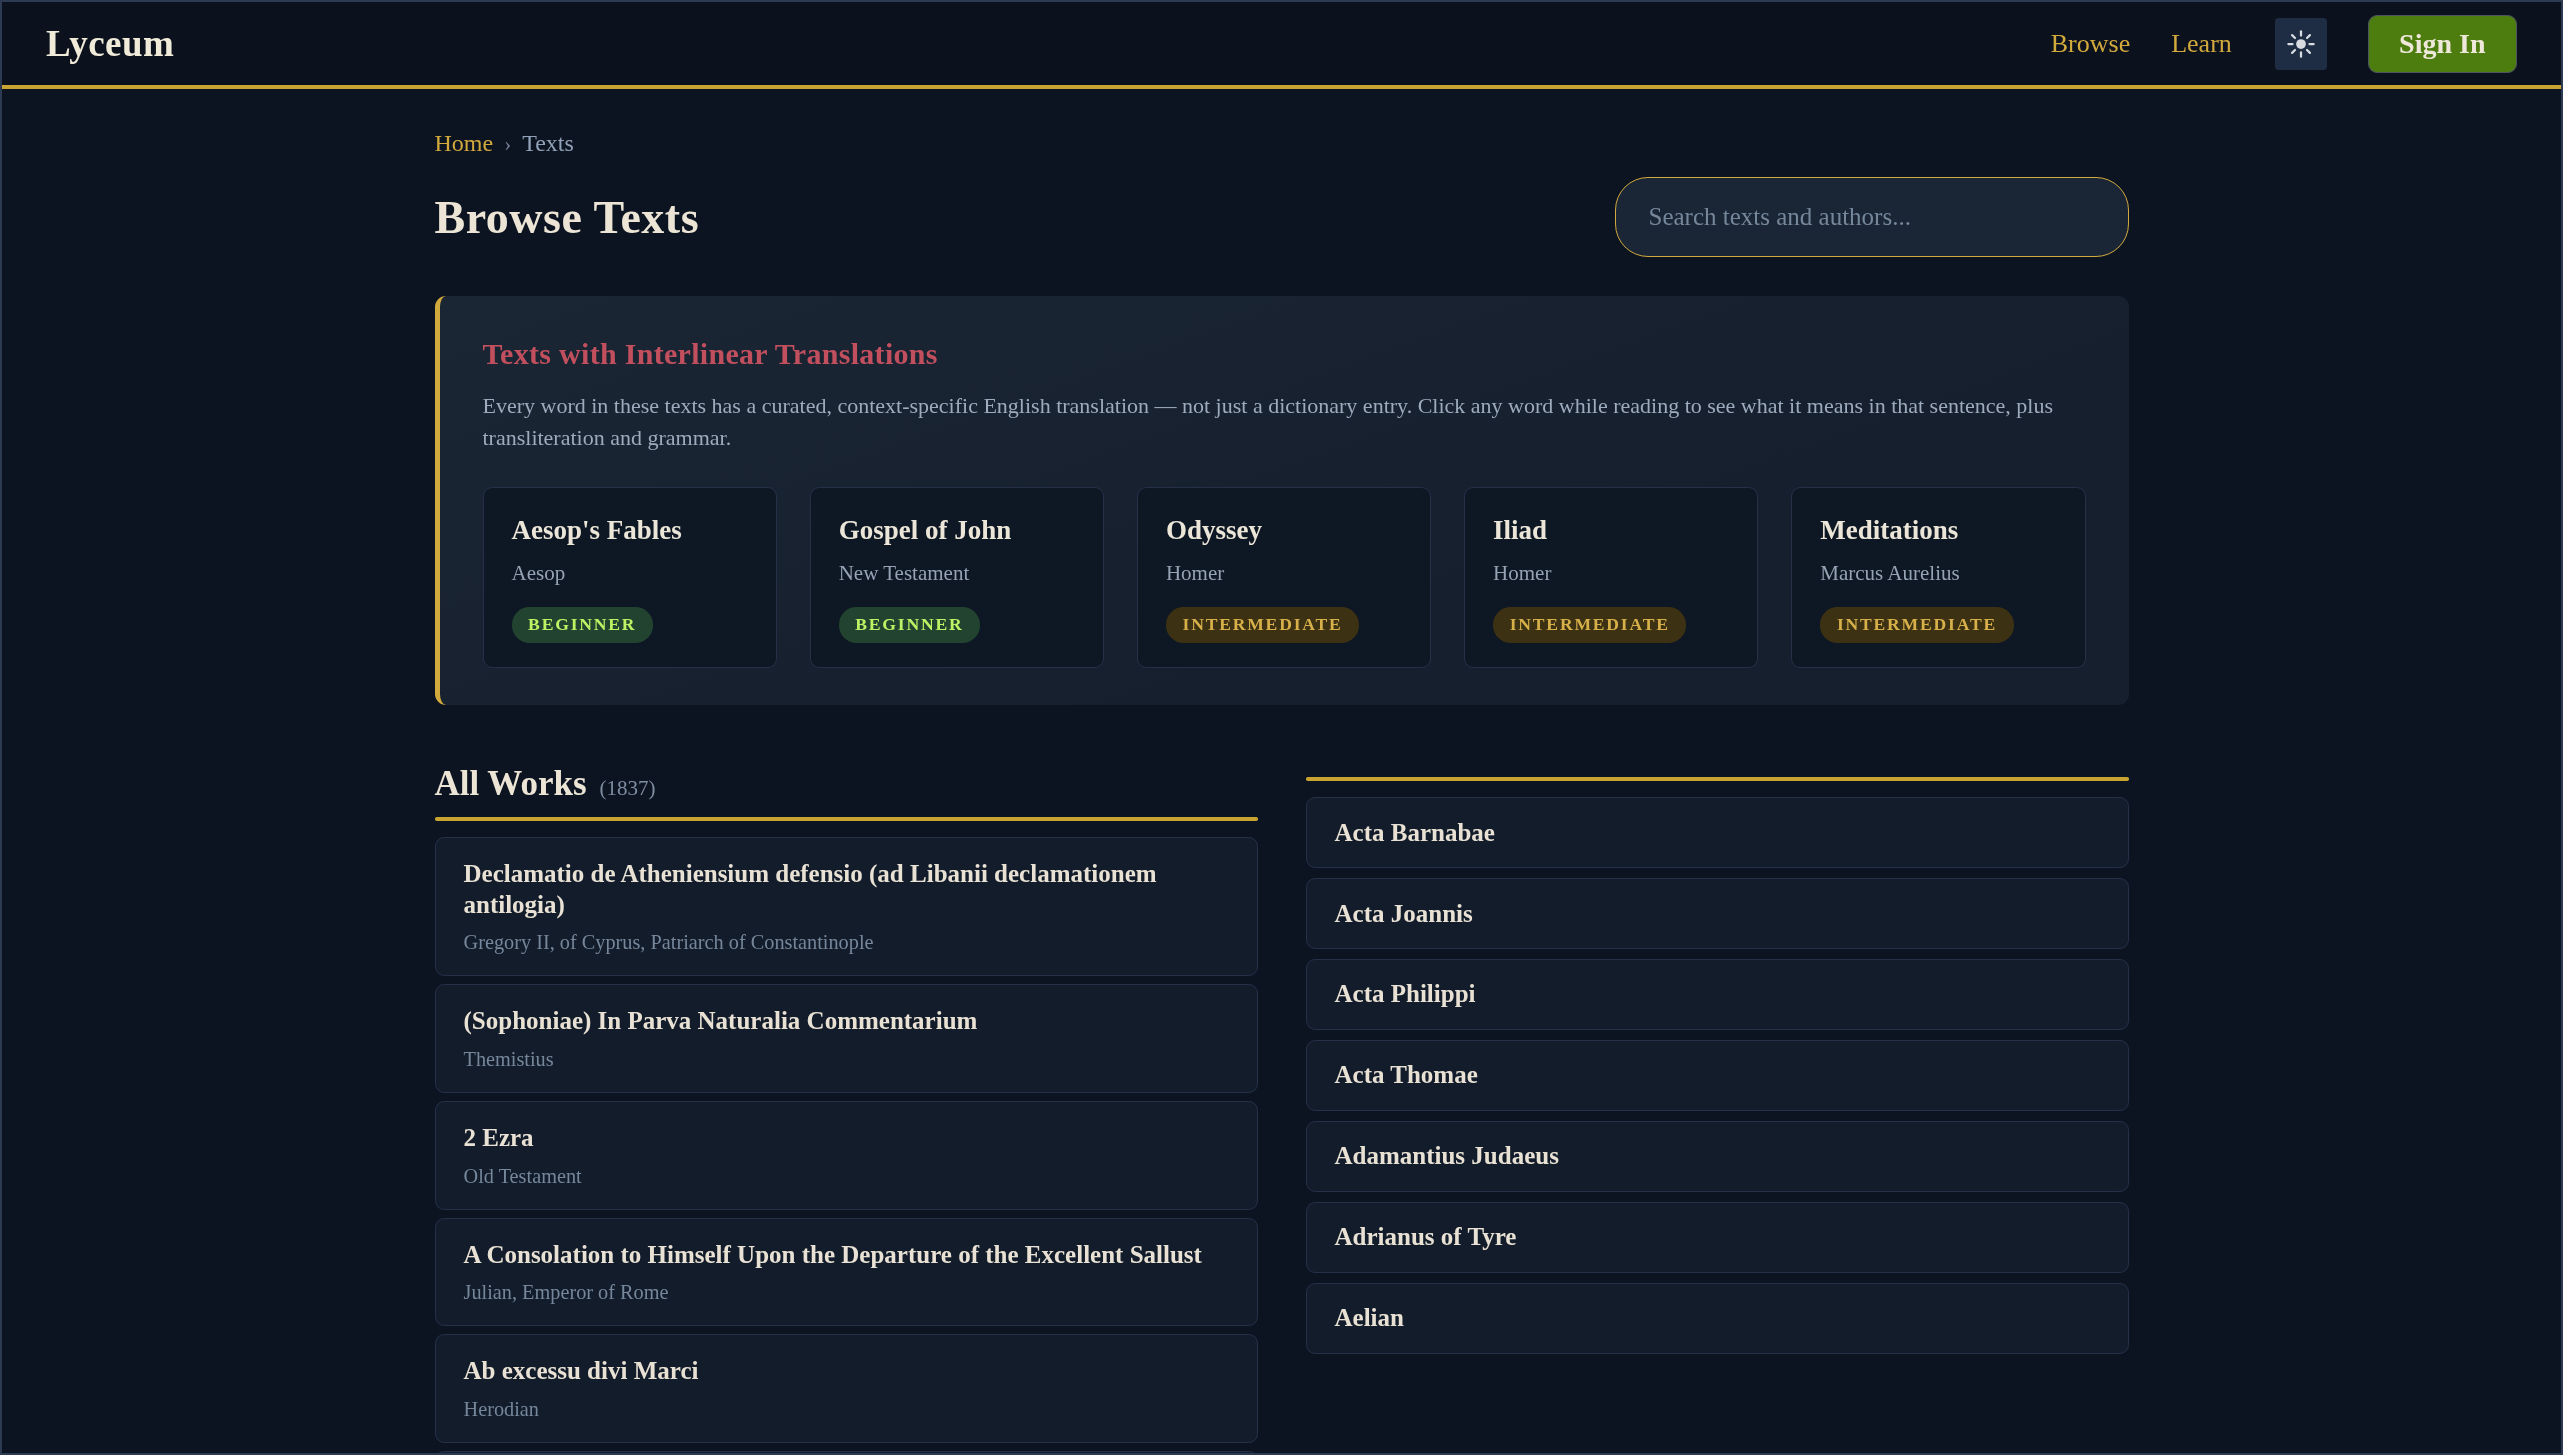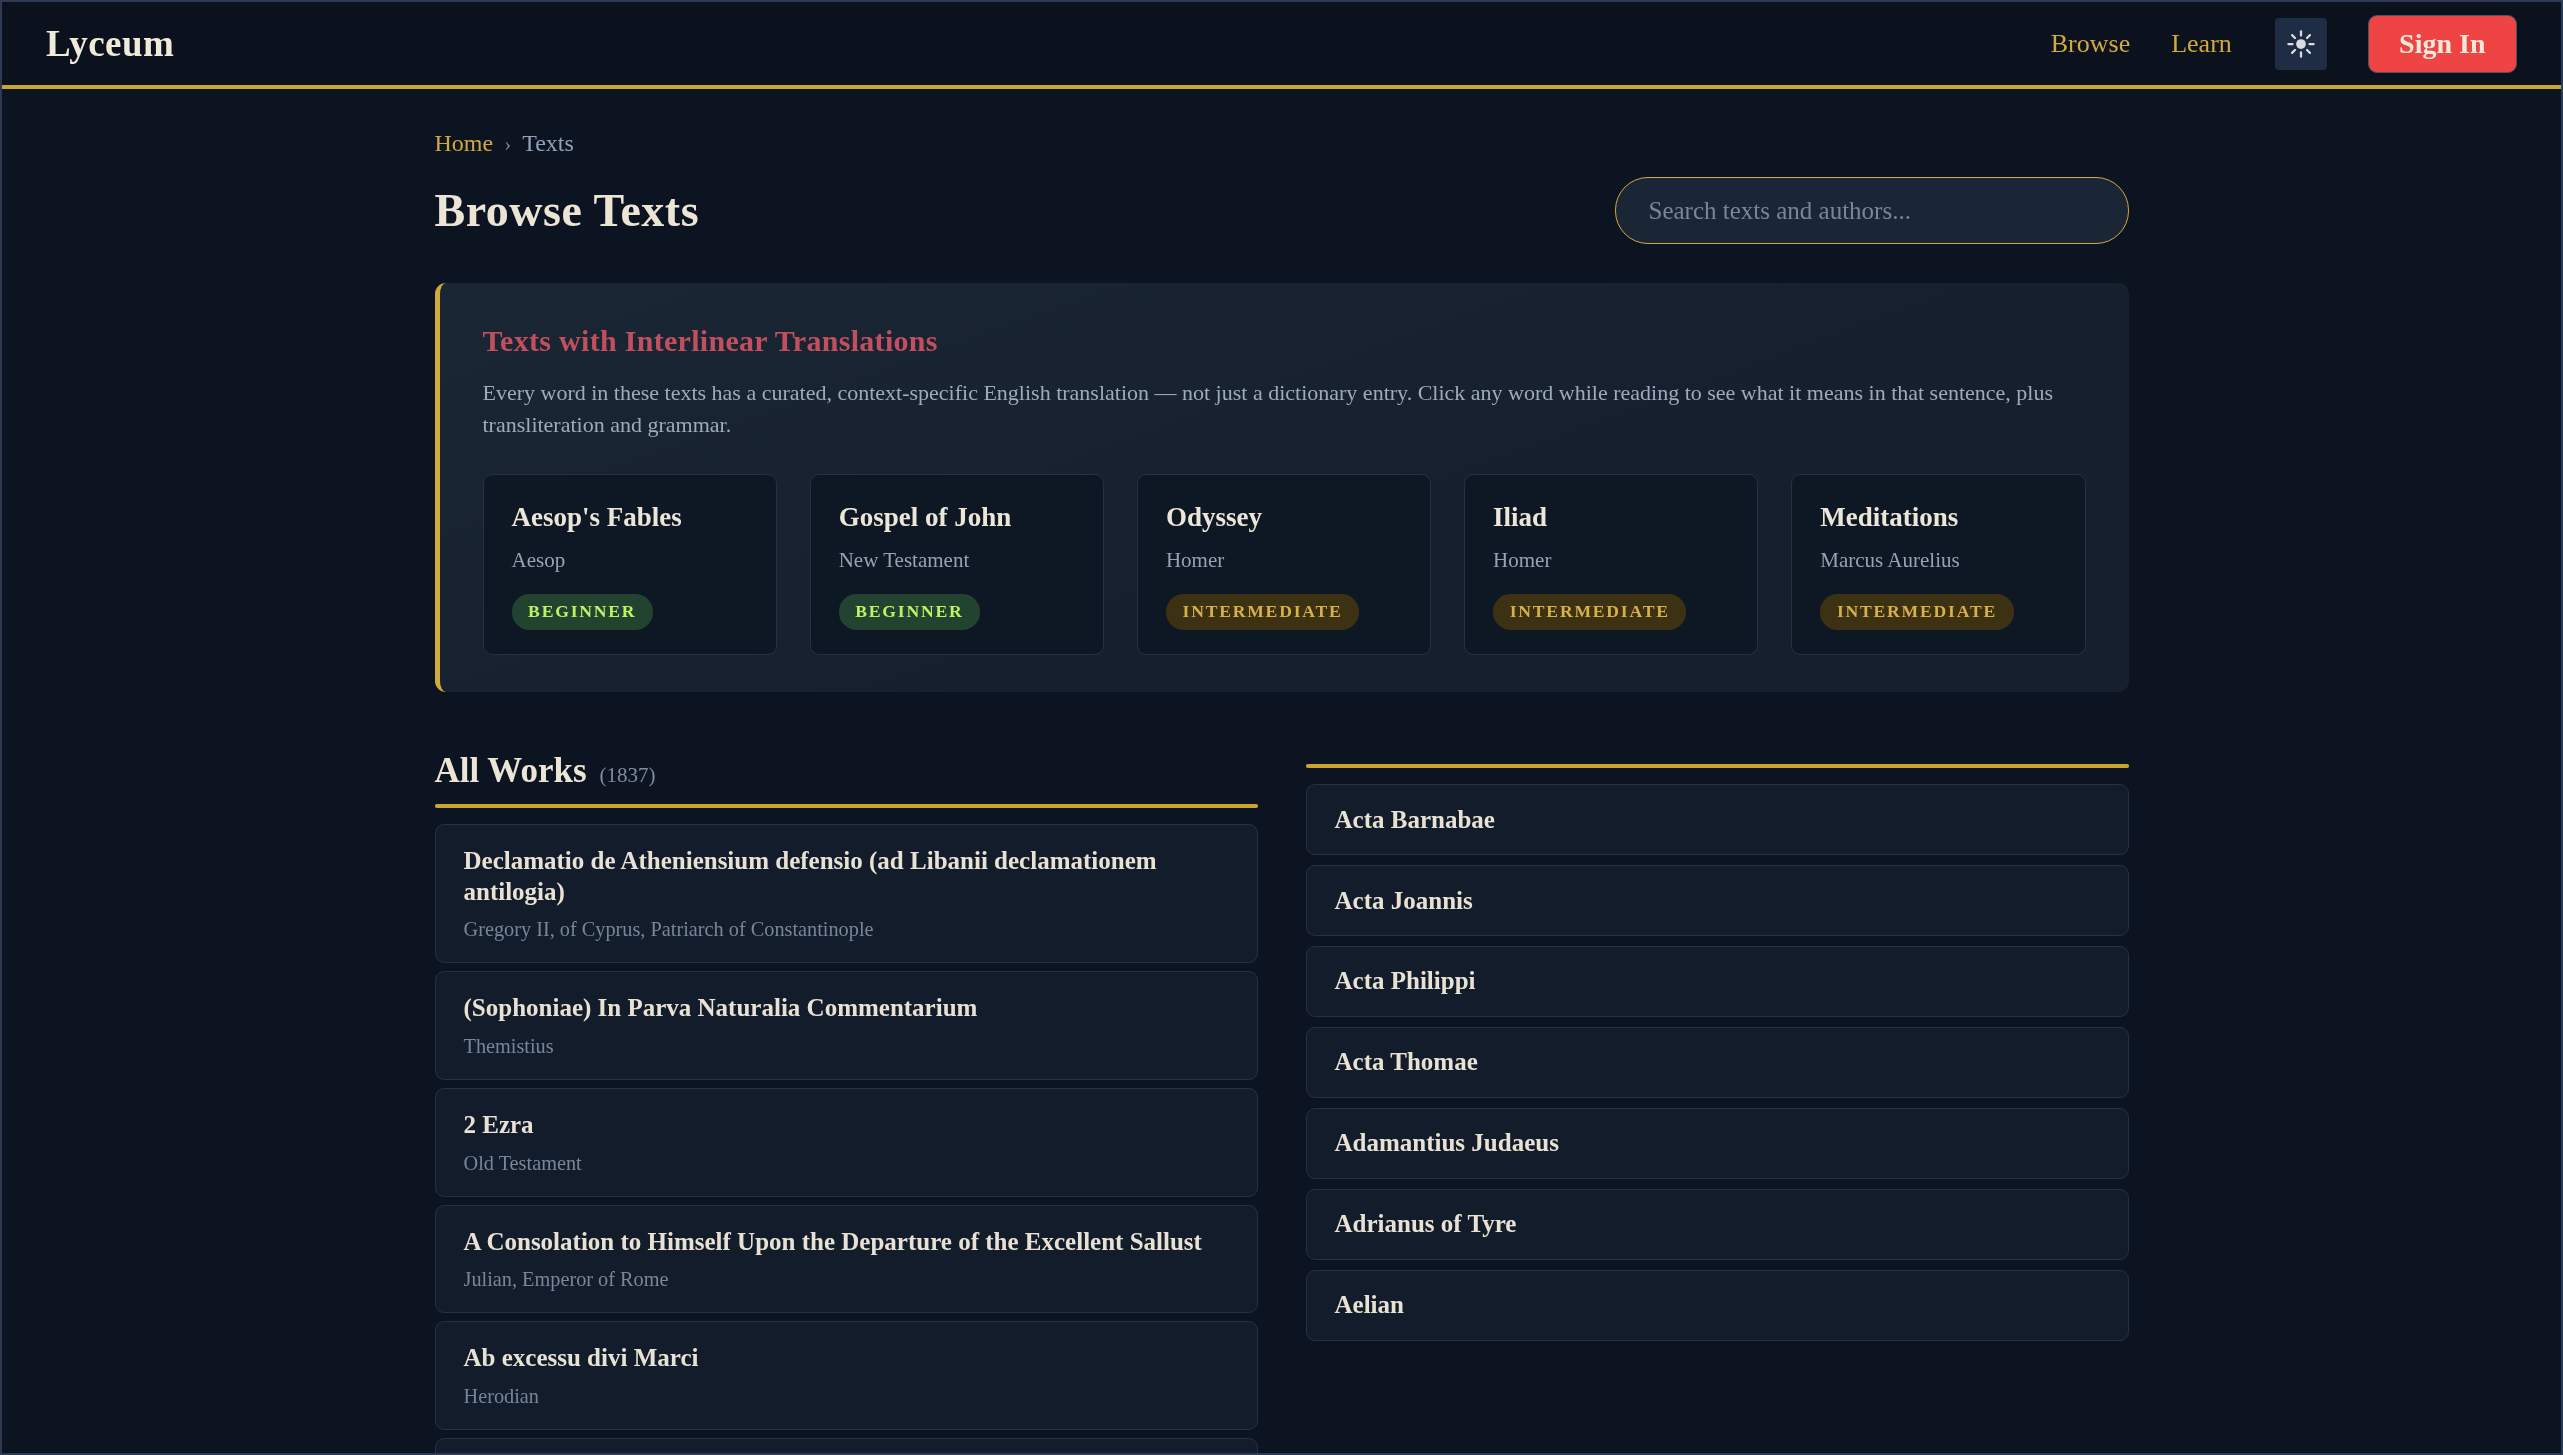--- a/index.html
+++ b/index.html
@@ -23,36 +23,36 @@
   .brand { font-size:37px; font-weight:600; color:#f0ead9; letter-spacing:0.5px; cursor:pointer; }
   .nav-right { margin-left:auto; display:flex; align-items:center; gap:41px; }
   .nav-link { font-size:26px; color:#d2a93c; text-decoration:none; cursor:pointer; }
   .theme-btn {
     width:52px; height:52px; border:none; border-radius:3.7px;
     background:#1e2c44; display:flex; align-items:center; justify-content:center;
     cursor:pointer; margin-left:1.8px;
   }
   .signin-btn {
     font-family:inherit; font-size:28px; font-weight:600; color:#eee8da;
-    background:#ef4444; border:1.8px solid #4d5565; border-radius:9.2px;
+    background:#4d7c0f; border:1.8px solid #4d5565; border-radius:9.2px;
     padding:12px 30.5px; cursor:pointer;
   }
 
   
   .container { width:1694px; margin:0 auto; }
 
   .breadcrumb { margin-top:41px; font-size:24px; display:flex; align-items:baseline; gap:11px; }
   .breadcrumb .home { color:#d2a93c; text-decoration:none; cursor:pointer; }
   .breadcrumb .sep  { color:#76849a; font-size:21px; }
   .breadcrumb .cur  { color:#91a2b8; }
 
   .title-row { margin-top:20.3px; display:flex; align-items:center; justify-content:space-between; }
   .page-title { font-size:46px; font-weight:700; color:#ece5d6; letter-spacing:0.5px; }
   .search-input {
-    width:514px; height:67px; border-radius:33px;
+    width:514px; height:80px; border-radius:33px;
     border:1.8px solid #d2a93c; background:#1a2636;
     padding:0 33px; font-family:inherit; font-size:25px; color:#c6d0dc;
     outline:none;
   }
   .search-input::placeholder { color:#76879b; }
 
   
   .featured {
     margin-top:39px;
     border-radius:11px;

